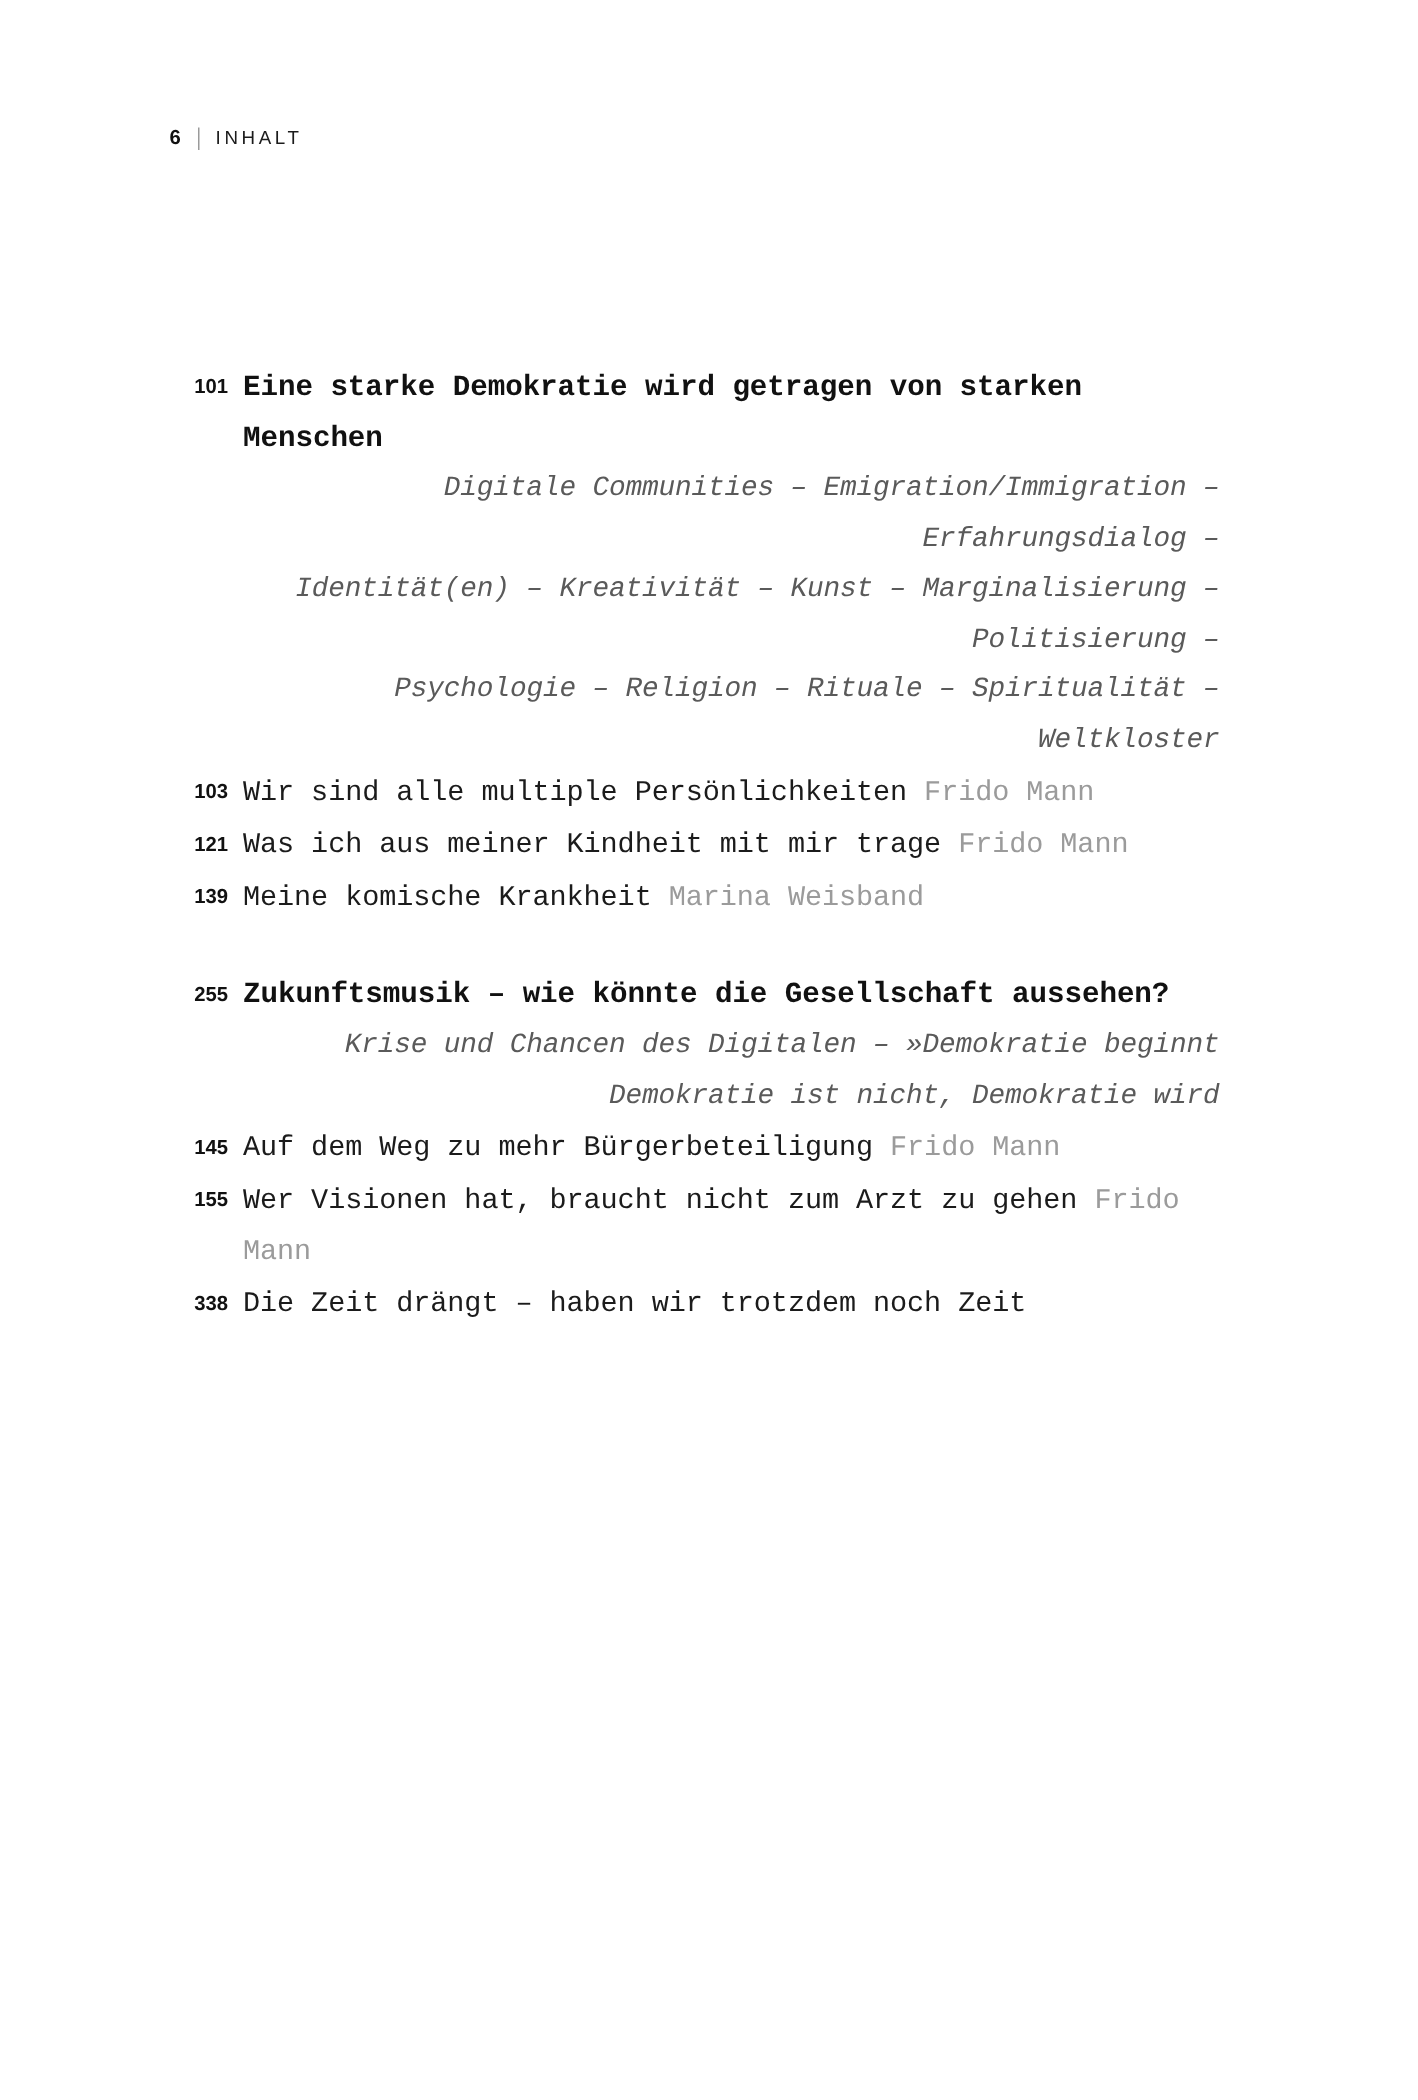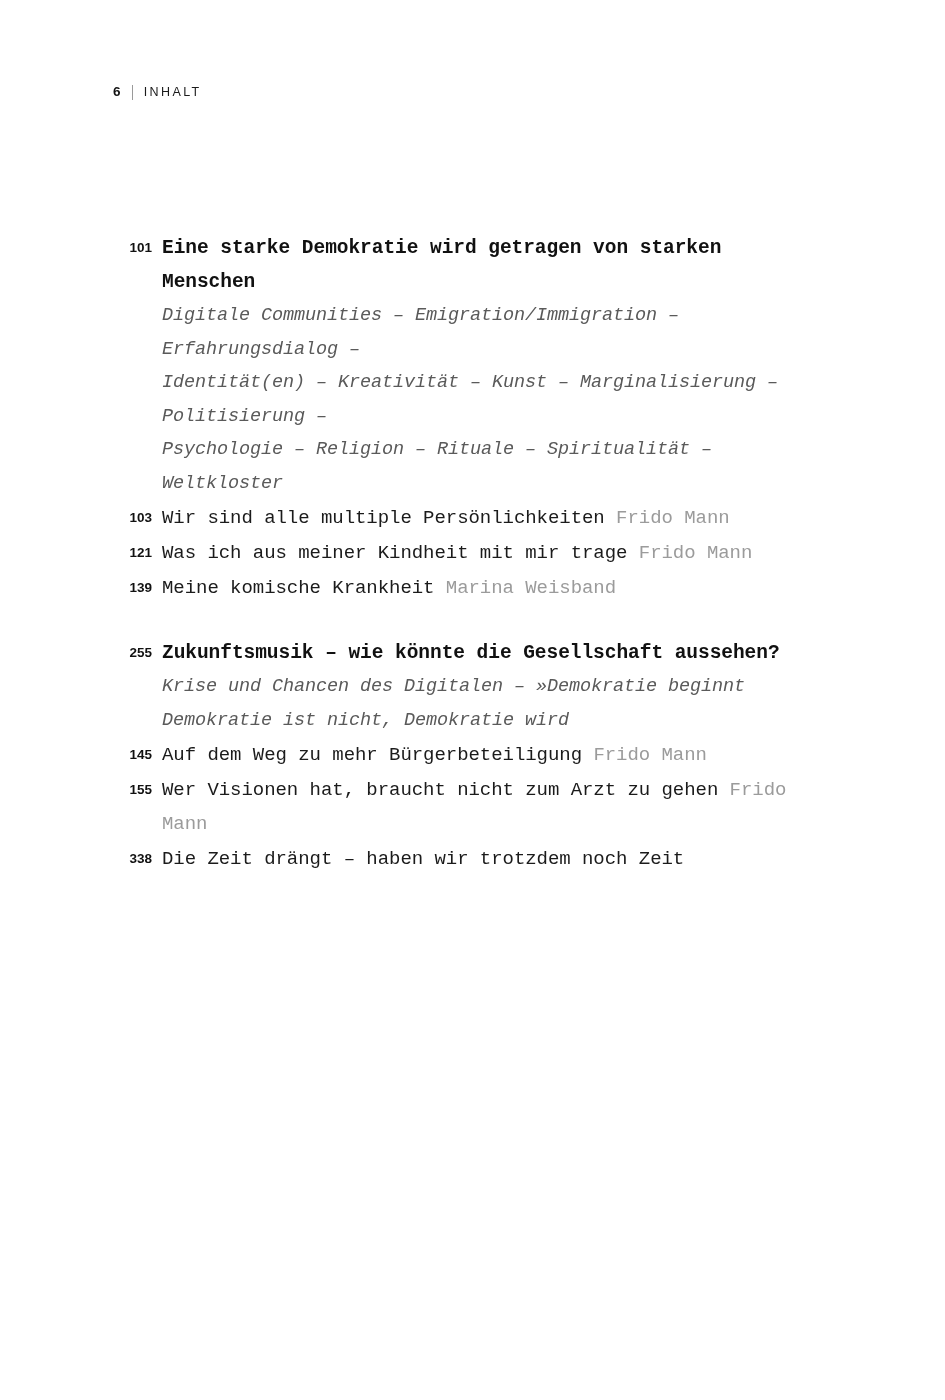--- a/index.html
+++ b/index.html
@@ -52,21 +52,21 @@
     font-size: 12.5px;
     letter-spacing: 2.4px;
     color: #1b1b1b;
     line-height: 1;
   }
 
   
   .toc {
     position: absolute;
     left: 113px;
-    top: 231px;
+    top: 241px;
     width: 700px;
   }
 
   .section {
     margin-bottom: 31px;
   }
   .section:last-child {
     margin-bottom: 0;
   }
 
@@ -100,20 +100,21 @@
     letter-spacing: -0.05px;
   }
 
   .subtitle {
     font-size: 18.5px;
     font-style: italic;
     color: #5a5a5a;
     line-height: 33.5px;
     letter-spacing: -0.1px;
     margin-top: 0px;
+    text-align: right;
   }
 
   .chapter-title {
     font-size: 19px;
     color: #1b1b1b;
     line-height: 34px;
     letter-spacing: -0.05px;
   }
   .author {
     color: #9b9b9b;

